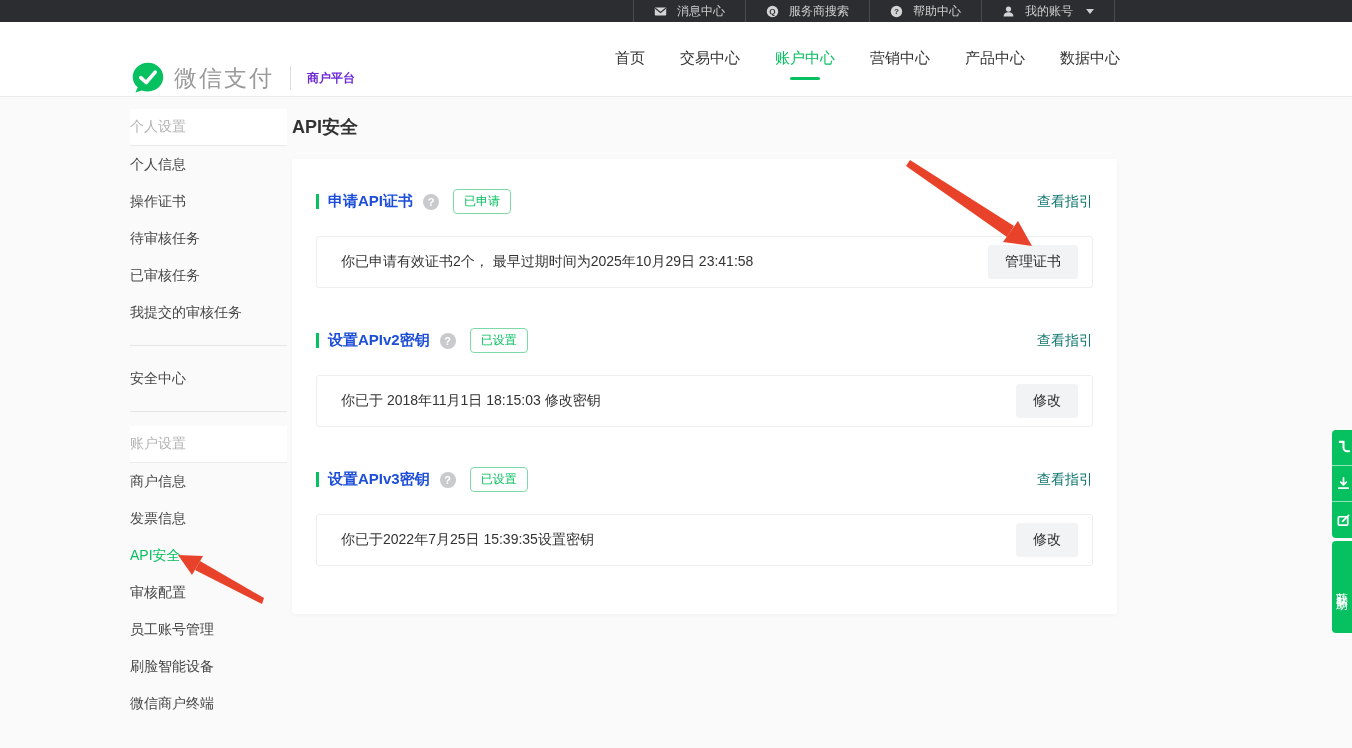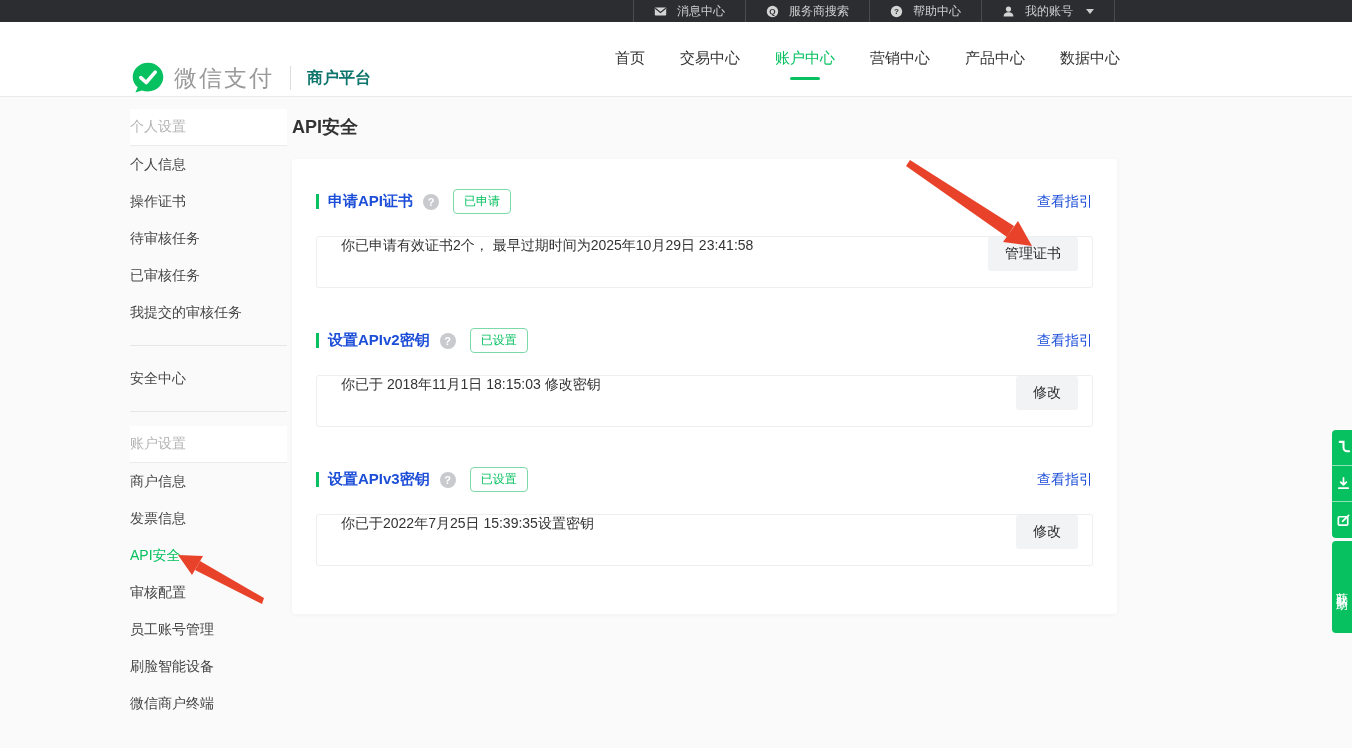--- a/index.html
+++ b/index.html
@@ -24,21 +24,21 @@
 
   
   .header { height:75px; background:#fff; border-bottom:1px solid #ebebeb; }
   .header-inner {
     width:990px; margin-left:130px; height:100%;
     display:flex; align-items:flex-end; justify-content:space-between;
   }
   .logo-group { display:flex; align-items:center; }
   .logo-wordmark { font-size:23px; color:#9a9a9a; letter-spacing:2px; margin-left:8px; }
   .logo-divider { width:1px; height:24px; background:#ddd; margin:0 16px; }
-  .portal-label { font-size:16px; color:#0f766e; font-weight:700; }
+  .portal-label { font-size:12px; color:#6d28d9; font-weight:700; }
 
   .main-nav { display:flex; gap:35px; height:75px; }
   .nav-item {
     position:relative; display:flex; align-items:center;
     font-size:15px; color:#333; cursor:pointer;
   }
   .nav-item.active { color:#07c160; }
   .nav-item.active::after {
     content:""; position:absolute; bottom:16px; left:50%; transform:translateX(-50%);
     width:30px; height:3px; border-radius:2px; background:#07c160;
@@ -67,24 +67,24 @@
   .section-title { font-size:15px; font-weight:600; color:#1d4ed8; }
   .help-circle {
     width:16px; height:16px; border-radius:50%; background:#c9cacd; color:#fff;
     font-size:11px; font-weight:700; display:flex; align-items:center; justify-content:center;
     margin-left:10px; cursor:pointer;
   }
   .status-badge {
     margin-left:14px; font-size:12px; color:#07c160;
     border:1px solid #7ed9a8; border-radius:4px; padding:3px 10px; background:#fff;
   }
-  .guide-link { margin-left:auto; font-size:14px; color:#1d4ed8; cursor:pointer; text-decoration:none; }
+  .guide-link { margin-left:auto; font-size:14px; color:#0f766e; cursor:pointer; text-decoration:none; }
   .section-box {
     margin-top:22px; height:52px; border:1px solid #edeef0; border-radius:3px;
-    display:flex; justify-content:space-between;
+    display:flex; align-items:center; justify-content:space-between;
     padding:0 14px 0 24px;
   }
   .box-text { font-size:14px; color:#333; }
   .gray-btn {
     border:none; background:#f2f3f5; border-radius:3px; height:34px; padding:0 17px;
     font-size:14px; color:#2b2b2b; cursor:pointer; font-family:Liberation Sans, sans-serif;
   }
 
   
   .arrow-overlay { position:absolute; left:0; top:0; width:1352px; height:748px; pointer-events:none; }

